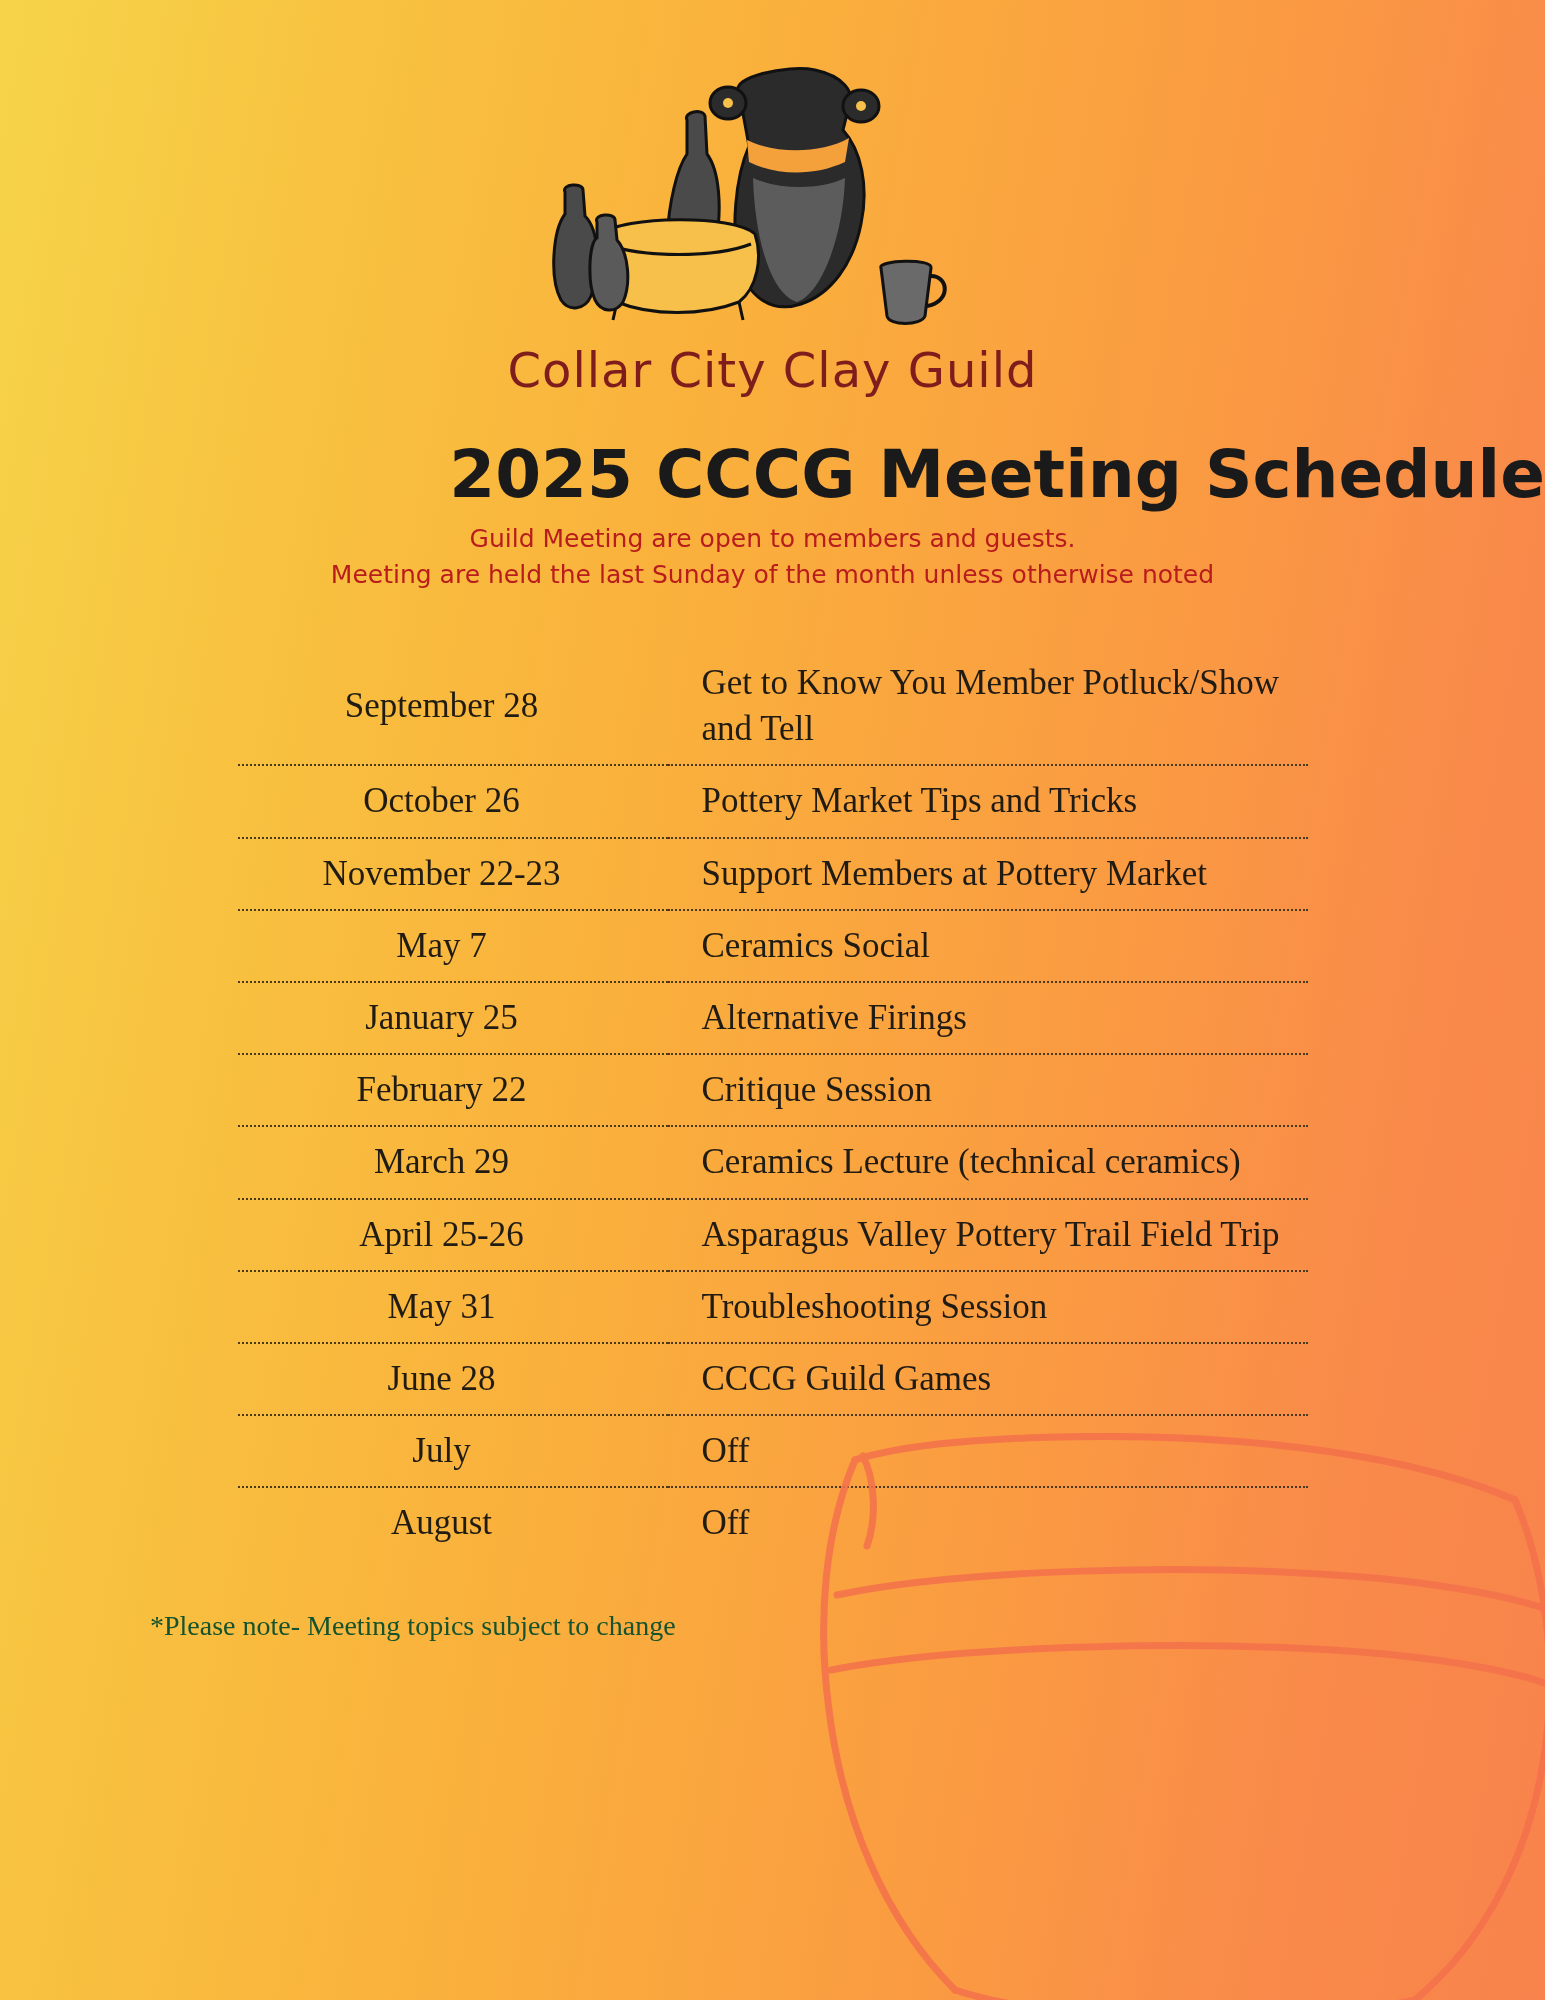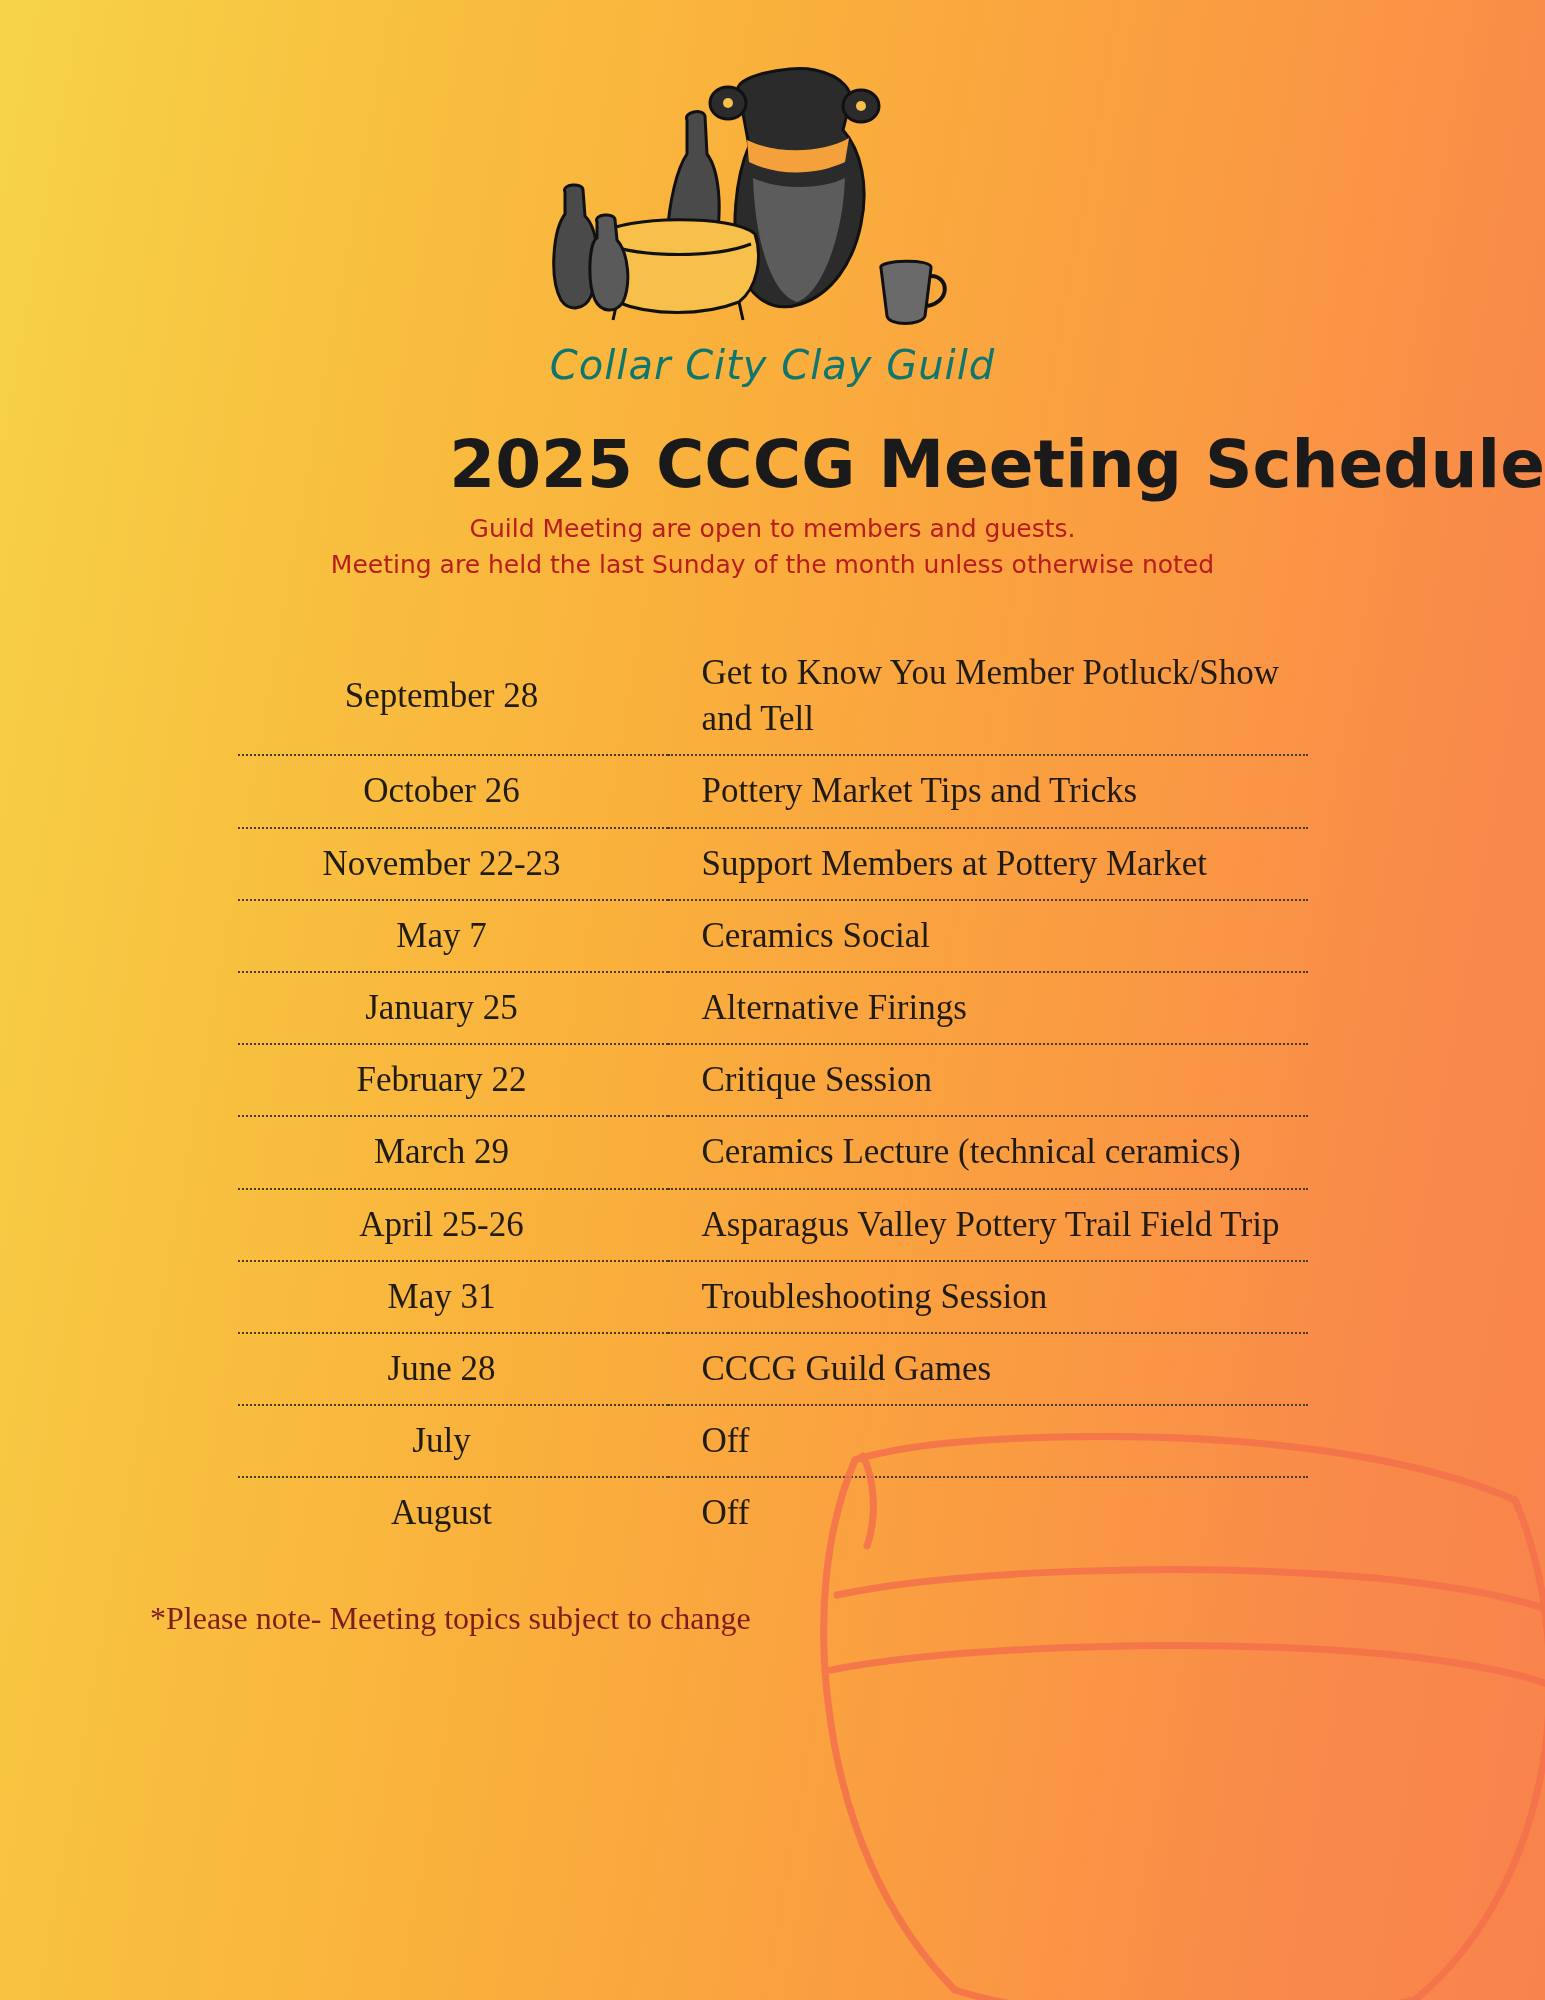--- a/index.html
+++ b/index.html
@@ -41,24 +41,23 @@
     align-items: center;
     padding-top: 58px;
   }
   .logo-art {
     width: 460px;
     height: 300px;
   }
   .logo-text {
     margin-top: -16px;
     font-family: "DejaVu Sans", sans-serif;
-    font-size: 40px;
+    font-size: 48px;
     letter-spacing: 1px;
-    color: #0f766e;
-    font-style: italic;
+    color: #7f1d1d;
   }
 
   
   .title {
     text-align: right;
     font-family: "DejaVu Sans", sans-serif;
     font-size: 66px;
     font-weight: 700;
     color: #1a1a1a;
     margin: 38px 0 0 0;
@@ -98,22 +97,22 @@
     padding-right: 26px !important;
   }
   .col-topic {
     text-align: left;
     padding-left: 34px !important;
     line-height: 1.32;
   }
 
   .footnote {
     margin: 52px 0 0 150px;
-    font-size: 32px;
-    color: #7f1d1d;
+    font-size: 28px;
+    color: #14532d;
     font-family: "Liberation Serif", serif;
   }
 </style>
 </head>
 <body>
 
 <div class="page">
 
   <svg class="bg-pot" viewBox="0 0 760 620" aria-hidden="true">
     <g fill="none" stroke="#f4714b" stroke-width="7" stroke-linecap="round" stroke-linejoin="round">

